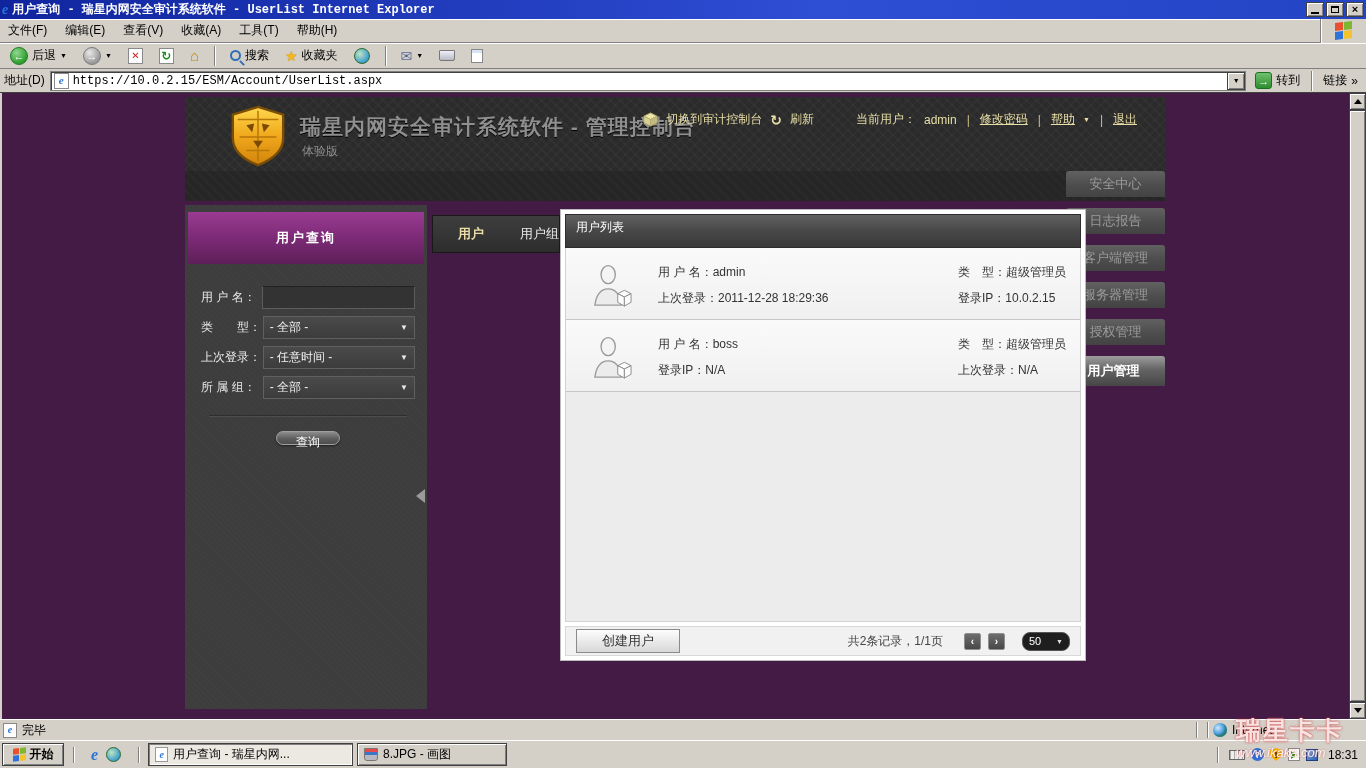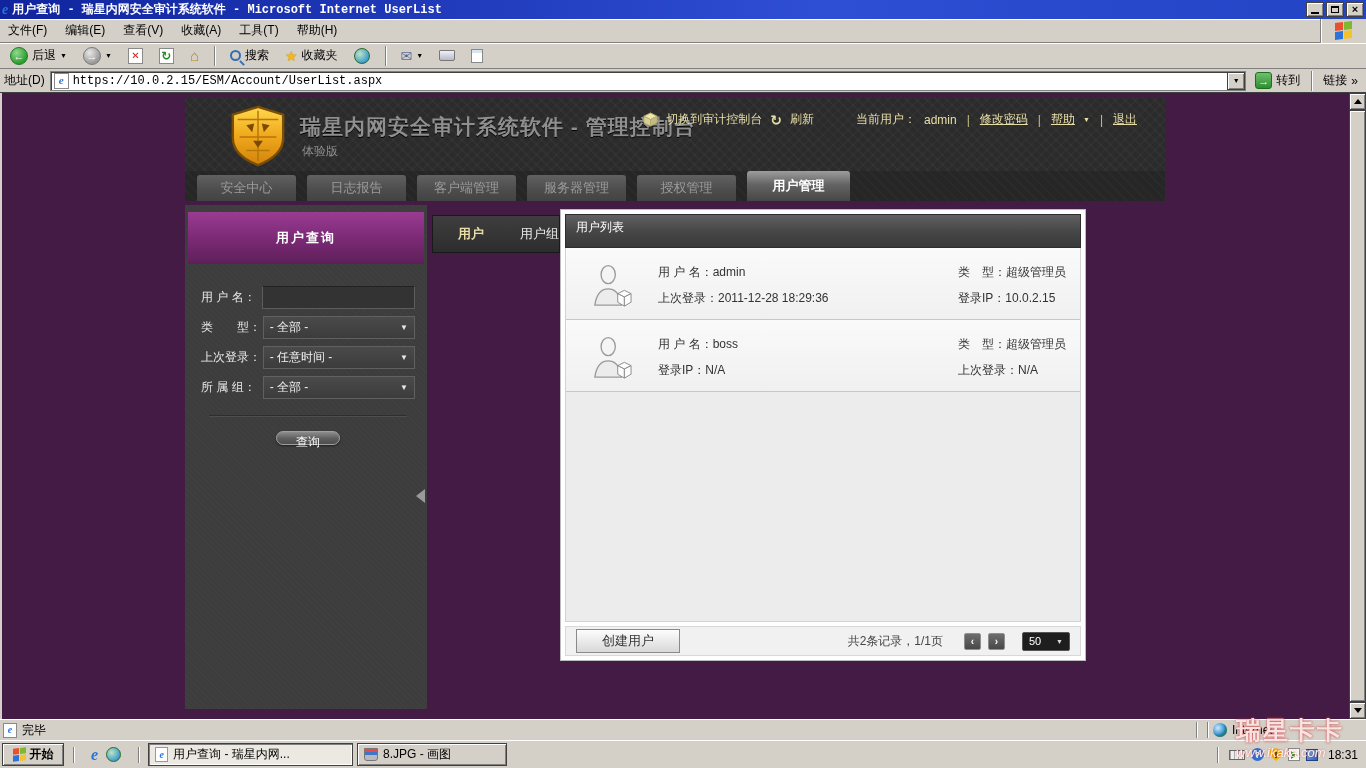--- a/index.html
+++ b/index.html
@@ -94,21 +94,21 @@
     text-shadow:0 1px 0 #000; }
   #app-edition { position:absolute; left:117px; top:46px; font-size:12px; color:#8f8f8f; }
   #header-utils { position:absolute; right:28px; top:14px; display:flex; align-items:center; gap:8px;
     color:#e9dfa6; font-size:12px; }
   #header-utils .ulink { text-decoration:underline; cursor:pointer; color:#e9dfa6; }
   #header-utils .usep { color:#c9c089; margin:0 2px; }
   .refresh-ic { color:#e9dfa6; font-size:14px; font-weight:bold; }
   .caret { font-size:7px; color:#e9dfa6; }
 
   #nav-tabs { height:30px; display:flex; align-items:flex-end; padding-left:12px; gap:11px; position:relative;
-    background:repeating-linear-gradient(45deg, rgba(255,255,255,.02) 0 2px, transparent 2px 7px), #262626; }
+    background:repeating-linear-gradient(45deg, rgba(255,255,255,.02) 0 2px, transparent 2px 7px), #262626;flex-direction:column; }
   .nav-tab { width:99px; height:26px; border-radius:3px 3px 0 0; text-align:center; line-height:26px;
     background:linear-gradient(180deg,#616161,#4d4d4d 55%,#434343); color:#9b9b9b; font-size:13px; cursor:pointer; }
   .nav-tab.active { width:103px; height:30px; line-height:30px; color:#fff; font-weight:bold;
     background:linear-gradient(180deg,#9d9d9d,#646464 45%,#464646); }
 
   #site-main { margin-top:4px; display:flex; gap:5px; height:504px; position:relative; }
 
   
   #sidebar { width:242px; background:repeating-linear-gradient(45deg, rgba(255,255,255,.015) 0 1px, transparent 1px 4px), #3d3d3d;
     position:relative; }
@@ -153,21 +153,21 @@
 
   #panel-footer { margin-top:4px; height:30px; background:#f1f1f1; border:1px solid #d8d8d8;
     display:flex; align-items:center; padding:0 10px; gap:8px; }
   .create-btn { width:104px; height:24px; background:linear-gradient(180deg,#fdfdfd,#d8d8d8);
     border:1px solid #8a8a8a; color:#333; font-size:13px; text-align:center; line-height:22px; cursor:pointer; }
   .foot-right { margin-left:auto; display:flex; align-items:center; gap:7px; }
   .records { font-size:12px; color:#444; margin-right:14px; }
   .pager-btn { width:17px; height:17px; border-radius:2px; background:linear-gradient(180deg,#6e6e6e,#484848);
     border:1px solid #8f8f8f; color:#fff; font-size:10px; font-weight:bold; display:flex; align-items:center;
     justify-content:center; cursor:pointer; }
-  .size-select { margin-left:10px; width:48px; height:19px; background:#1e1e1e; border:1px solid #555; border-radius:2px;
+  .size-select { margin-left:10px; width:48px; height:19px; background:#1e1e1e; border:1px solid #555; border-radius:8px;
     color:#fff; font-size:11px; display:flex; align-items:center; padding:0 6px; cursor:pointer;text-align:right; }
   .size-select .sel-caret { margin-left:auto; font-size:7px; color:#ddd; }
 
   
   #statusbar { position:absolute; left:0; top:719px; width:1366px; height:21px; background:#d4d0c8;
     border-top:1px solid #fff; box-shadow:inset 0 1px 0 #d4d0c8; display:flex; align-items:center; padding:0 3px; }
   .status-cell { display:flex; align-items:center; gap:5px; color:#000; }
   .etch { width:1px; height:16px; background:#808080; box-shadow:1px 0 0 #fff; margin:0 5px; }
   .globe-ic { width:14px; height:14px; border-radius:50%;
     background:radial-gradient(circle at 35% 35%,#cfe8ff,#2f8fd0 55%,#1a5ca8);
@@ -208,21 +208,21 @@
     text-shadow:0 0 3px rgba(210,60,60,.8), 0 0 1px rgba(210,60,60,.9); letter-spacing:2px; }
   #wm-url { font-size:13px; font-style:italic; color:rgba(255,255,255,.9);
     text-shadow:0 0 2px rgba(210,60,60,.7); margin-top:-2px; }
   .cube-svg, .logo-svg, .usr-svg { display:block; }
 </style>
 </head>
 <body>
 
 <div id="titlebar">
   <span class="ie-e">e</span>
-  <span class="wtitle">用户查询 - 瑞星内网安全审计系统软件 - Microsoft Internet UserList</span>
+  <span class="wtitle">用户查询 - 瑞星内网安全审计系统软件 - UserList Internet Explorer</span>
   <span class="winbtns">
     <span class="winbtn">
         <span class="glyph-min"></span>
       </span>
     <span class="winbtn">
         <span class="glyph-restore"></span>
       </span>
     <span class="winbtn">
         <span class="glyph-close">×</span>
       </span>

